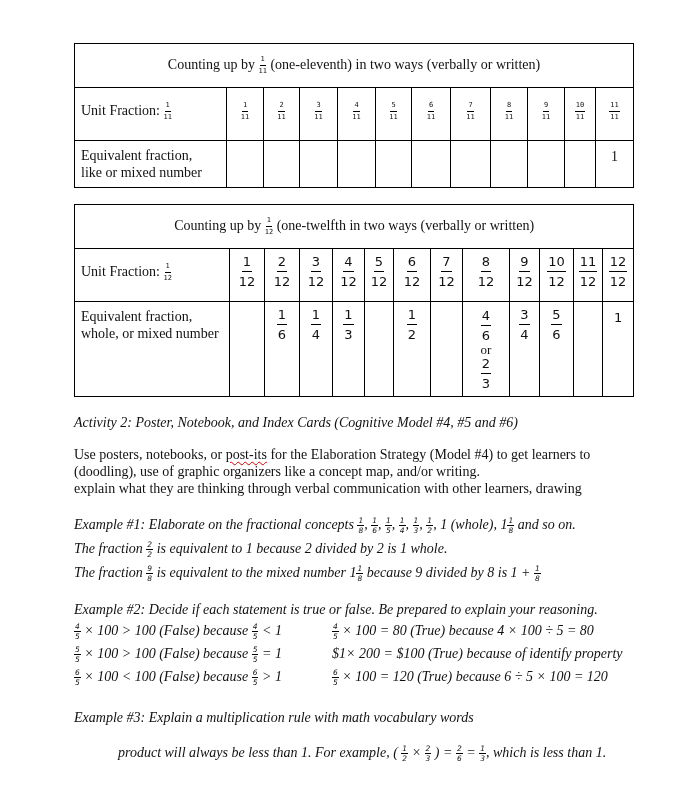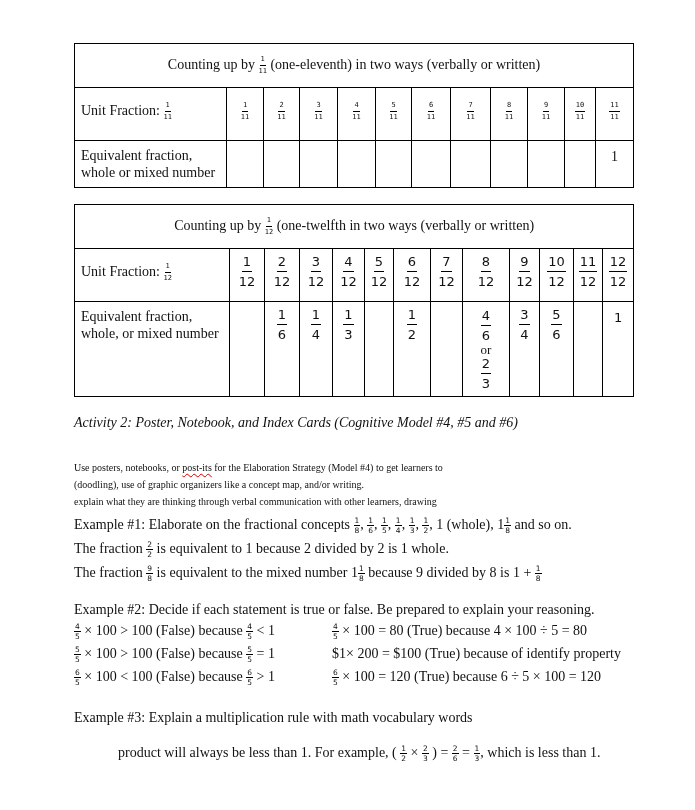--- a/index.html
+++ b/index.html
@@ -26,22 +26,22 @@
   .fr.tiny { font-family: "DejaVu Sans Mono", monospace; font-size: 7px; }
   .fr.tiny .n { padding-bottom: 2px; }
   .fr.tiny .d { padding-top: 2px; }
   .fr.small { font-family: "DejaVu Sans", sans-serif; font-size: 7.5px; }
   .fr.big { font-family: "DejaVu Sans", sans-serif; font-size: 13px; }
   .fr.big .n { padding-bottom: 3px; }
   .fr.big .d { padding-top: 3px; }
   .eq-stack { display: inline-flex; flex-direction: column; align-items: center; font-family: "DejaVu Sans", sans-serif; font-size: 13px; line-height: 1; }
   .eq-stack .or { font-family: "Liberation Serif", serif; font-size: 13px; margin: 1px 0; }
 
-  .txt { position: absolute; left: 65px; font-size: 14px; line-height: 17px; white-space: nowrap; }
-  .para { position: absolute; left: 65px; width: 565px; font-size: 10px; line-height: 17px; margin-top: 13px; }
+  .txt { position: absolute; left: 65px; font-size: 14px; line-height: 17px; white-space: nowrap; font-style: italic; }
+  .para { position: absolute; left: 65px; width: 565px; font-size: 14px; line-height: 17px; }
   .italic { font-style: italic; }
   .squiggle { text-decoration: underline wavy #d00000; text-decoration-thickness: 1px; text-underline-offset: 2px; }
   .col2 { position: absolute; left: 323px; }
 </style>
 </head>
 <body>
 
 <div class="page">
 
   <table class="ct" style="left:65px; top:43px; width:559px;">
@@ -119,21 +119,21 @@
               <span class="d">11</span>
             </span></td>
       <td class="num-cell" style="padding-top:14px !important;"><span class="fr tiny">
               <span class="n">11</span>
               <span class="d">11</span>
             </span></td>
     </tr>
     <tr style="height:47px">
       <td class="label-cell">
         <div>Equivalent fraction,</div>
-        <div>whole or mixed number</div>
+        <div>like or mixed number</div>
       </td>
       <td class="num-cell"></td>
       <td class="num-cell"></td>
       <td class="num-cell"></td>
       <td class="num-cell"></td>
       <td class="num-cell"></td>
       <td class="num-cell"></td>
       <td class="num-cell"></td>
       <td class="num-cell"></td>
       <td class="num-cell"></td>

